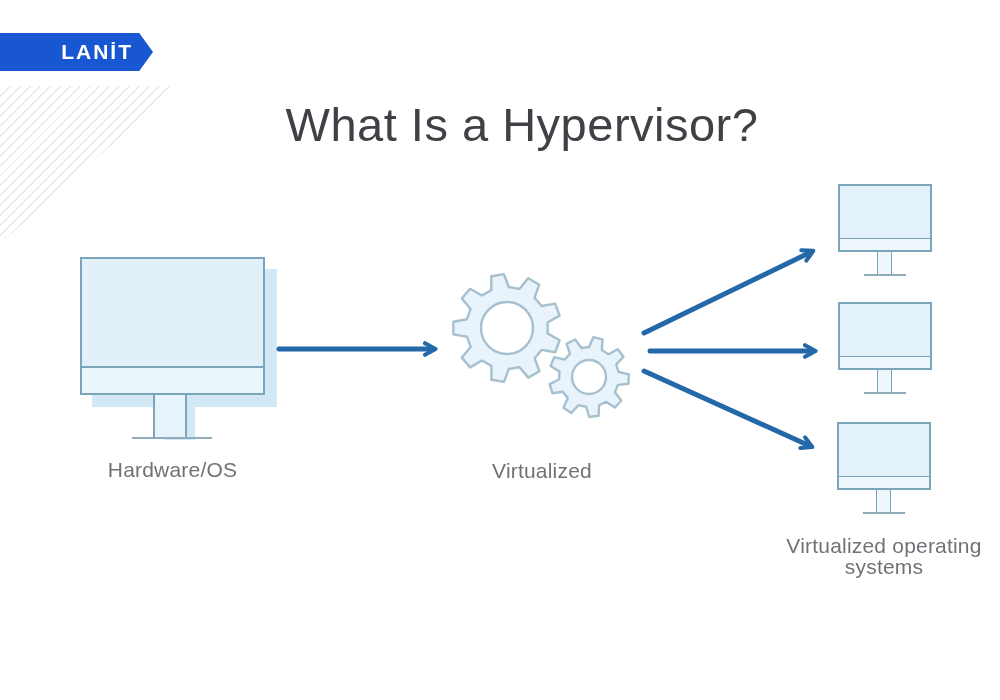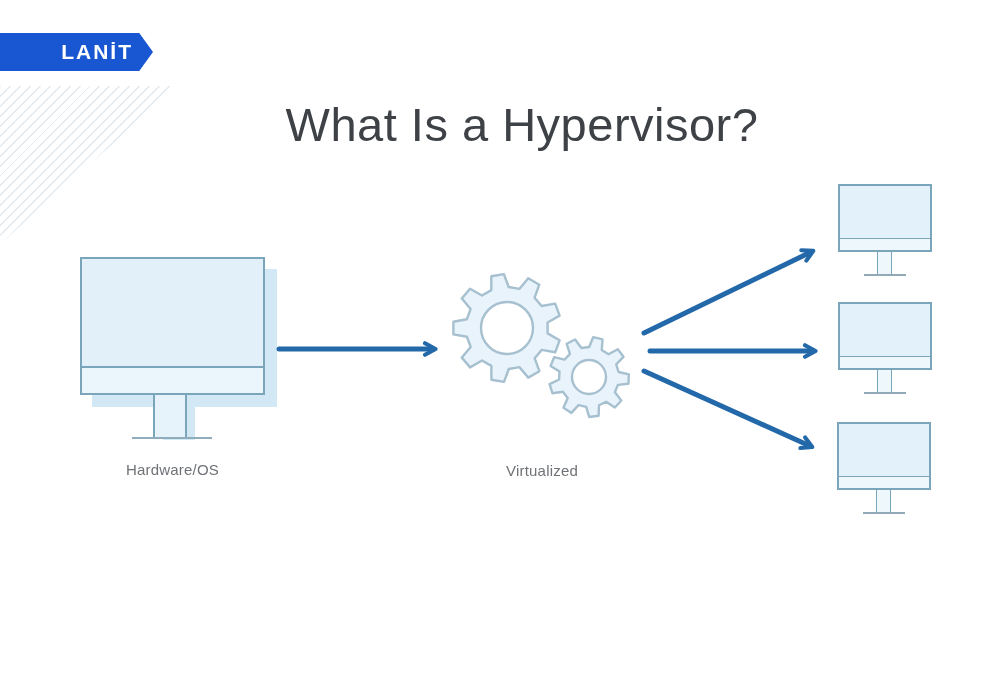--- a/index.html
+++ b/index.html
@@ -31,21 +31,21 @@
 
   
   .vm{position:absolute;width:94px;height:96px;}
   .vm .screen{position:absolute;left:0;top:0;width:94px;height:68px;box-sizing:border-box;
               border:2px solid #7aa5bb;background:#e3f1fa;}
   .vm .bezel{position:absolute;left:0;right:0;bottom:0;height:11px;border-top:1.5px solid #7aa5bb;background:#edf7fc;}
   .vm .stand{position:absolute;left:39px;top:68px;width:13px;height:22px;
              border-left:1.5px solid #7aa5bb;border-right:1.5px solid #7aa5bb;background:#eef7fc;}
   .vm .base{position:absolute;left:26px;top:90px;width:42px;height:1.5px;background:#90aab8;}
 
-  .label{position:absolute;color:#6f7276;font-size:15px;text-align:center;letter-spacing:.2px;line-height:21px;white-space:pre-line;}
+  .label{position:absolute;color:#6f7276;font-size:21px;text-align:center;letter-spacing:.2px;line-height:21px;white-space:pre-line;}
   .lbl-hw{left:80px;top:459px;width:185px;}
   .lbl-hv{left:462px;top:460px;width:160px;}
   .lbl-vm{left:784px;top:535px;width:200px;}
 
   svg.overlay{position:absolute;left:0;top:0;pointer-events:none;}
 </style>
 </head>
 <body>
 
 <div class="stage">
@@ -102,14 +102,16 @@
     <div class="base"></div>
   </div>
   <div class="vm" style="left:837px;top:422px;">
     <div class="screen">
         <div class="bezel"></div>
       </div>
     <div class="stand"></div>
     <div class="base"></div>
   </div>
 
+  <div class="label lbl-vm">Virtualized operating
+systems</div>
 
 </div>
 
 </body></html>

